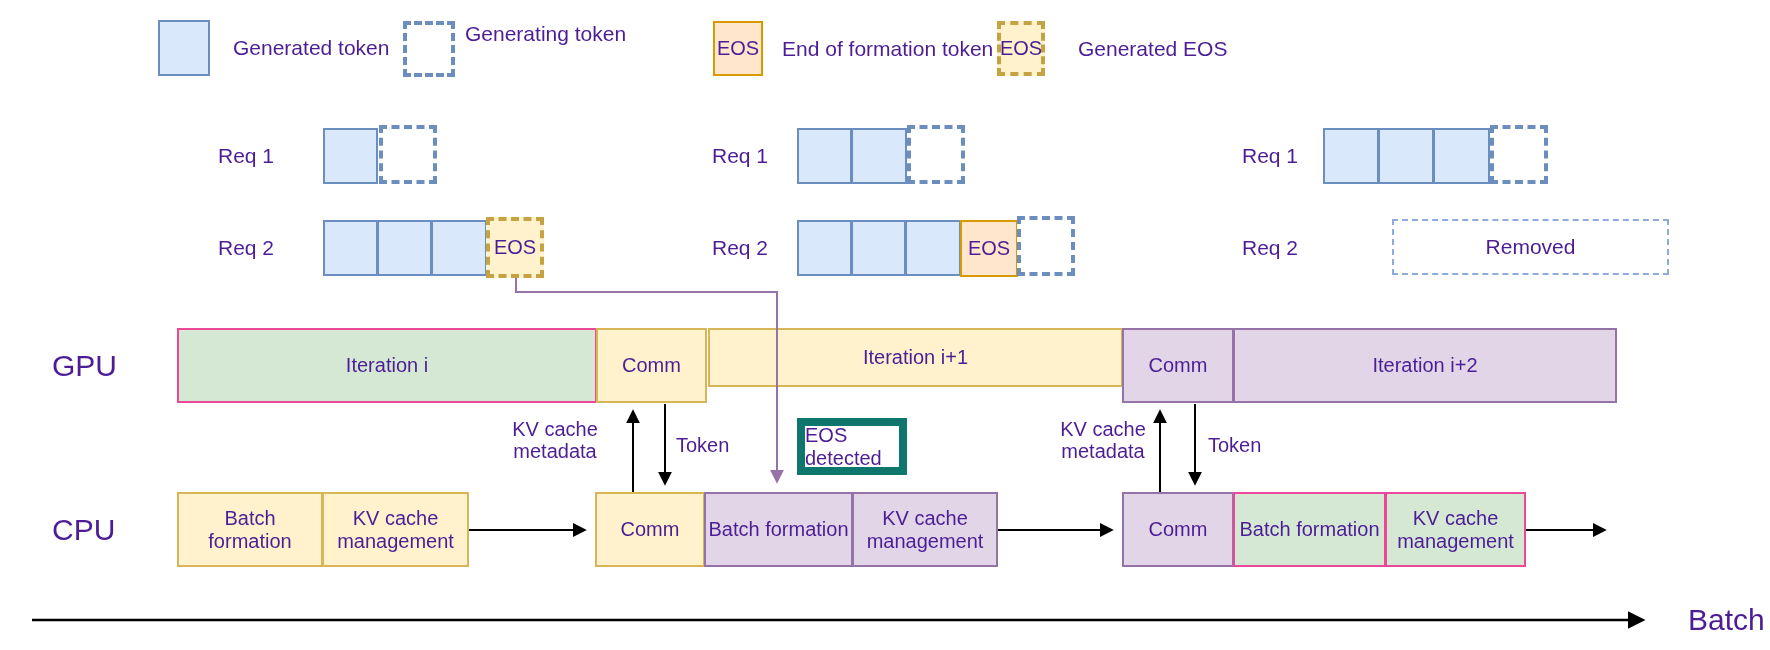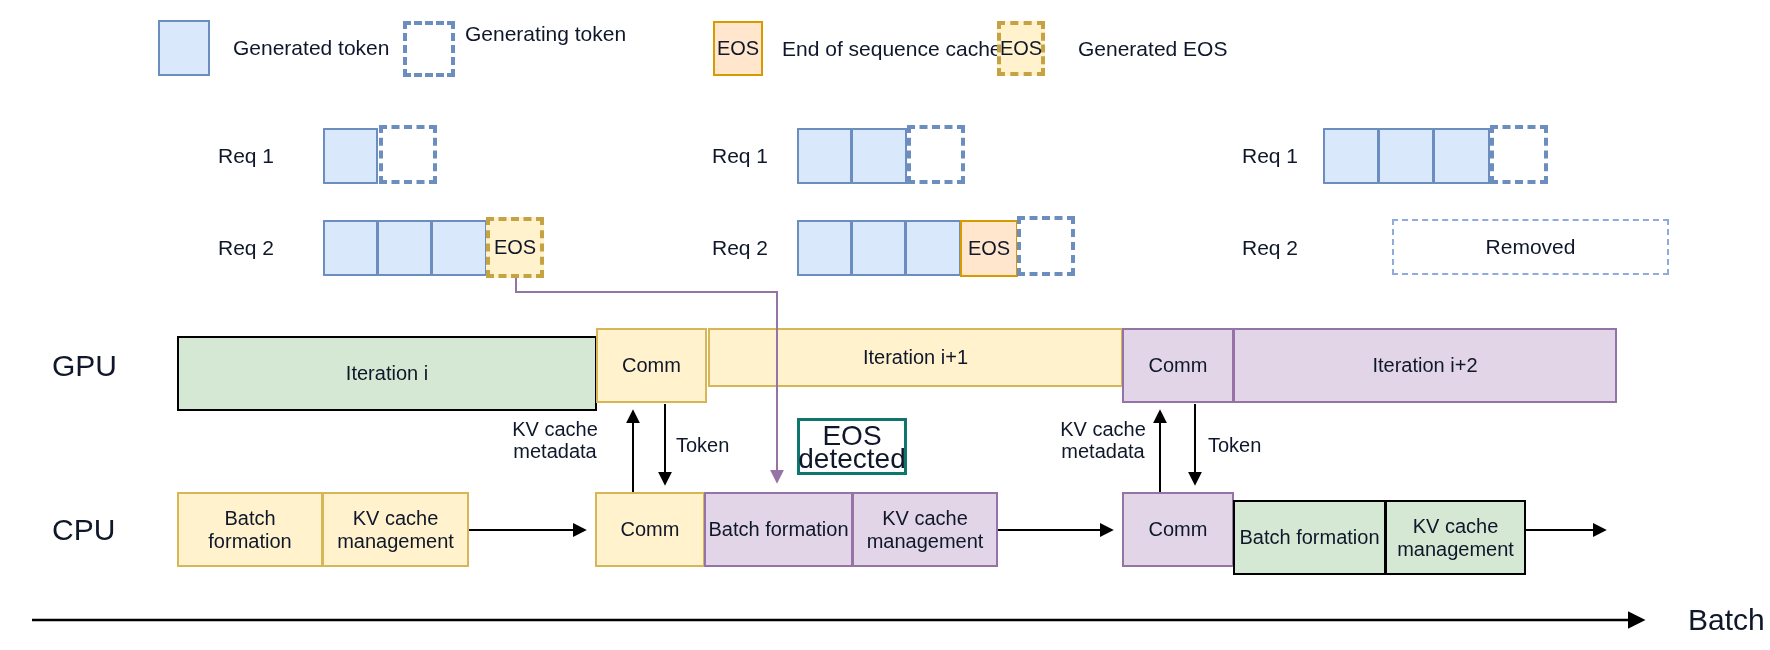--- a/index.html
+++ b/index.html
@@ -1,49 +1,49 @@
 <!DOCTYPE html>
 <html><head>
 <meta charset="utf-8">
 <style>
   html,body{margin:0;padding:0;background:#fff;}
   .canvas{position:relative;width:1770px;height:650px;background:#fff;overflow:hidden;
-          font-family:"Liberation Sans", sans-serif;color:#0f172a;}
+          font-family:"Liberation Sans", sans-serif;color:#4c1d95;}
   .lbl{position:absolute;display:flex;align-items:center;font-size:21px;white-space:nowrap;}
   .big{font-size:30px;}
   .tok{position:absolute;box-sizing:border-box;}
   .tok.filled{background:#dae8fc;border:2px solid #6c8ebf;}
   .tok.dashedb{background:#fff;border:4px dashed #6c8ebf;}
   .tok.eos{background:#ffe6cc;border:2px solid #d79b00;display:flex;align-items:center;justify-content:center;font-size:20px;}
   .tok.eosgen{background:#fff2cc;border:4px dashed #c5a343;display:flex;align-items:center;justify-content:center;font-size:20px;}
   .seg{position:absolute;box-sizing:border-box;display:flex;align-items:center;justify-content:center;
        text-align:center;font-size:20px;line-height:23px;padding:2px;}
-  .seg.green{background:#d5e8d4;border:2px solid #000000;margin-top:8px;}
+  .seg.green{background:#d5e8d4;border:2px solid #ec4899;}
   .seg.yellow{background:#fff2cc;border:2px solid #d6b656;}
   .seg.purple{background:#e1d5e7;border:2px solid #9673a6;}
   .ann{position:absolute;font-size:20px;line-height:22px;text-align:center;}
-  .annbox{position:absolute;box-sizing:border-box;background:#fff;border:3px solid #0f766e;
-          display:flex;align-items:center;justify-content:center;text-align:center;font-size:28px;line-height:23px;}
+  .annbox{position:absolute;box-sizing:border-box;background:#fff;border:8px solid #0f766e;
+          display:flex;align-items:center;justify-content:center;text-align:left;font-size:20px;line-height:23px;}
   .removed{position:absolute;box-sizing:border-box;background:#fff;border:2px dashed #8faadc;
            display:flex;align-items:center;justify-content:center;font-size:21px;}
   svg.overlay{position:absolute;left:0;top:0;z-index:5;pointer-events:none;}
 </style>
 </head>
 <body>
 
 <div class="canvas">
 
   <div class="tok filled" style="left:158px;top:20px;width:52px;height:56px;"></div>
   <div class="lbl" style="left:233px;top:20px;height:56px;">Generated token</div>
 
   <div class="tok dashedb" style="left:403px;top:21px;width:52px;height:56px;"></div>
   <div class="lbl" style="left:465px;top:6px;height:56px;">Generating token</div>
 
   <div class="tok eos" style="left:713px;top:21px;width:50px;height:55px;">EOS</div>
-  <div class="lbl" style="left:782px;top:21px;height:55px;">End of sequence cache</div>
+  <div class="lbl" style="left:782px;top:21px;height:55px;">End of formation token</div>
 
   <div class="tok eosgen" style="left:997px;top:21px;width:48px;height:55px;">EOS</div>
   <div class="lbl" style="left:1078px;top:21px;height:55px;">Generated EOS</div>
 
   <div class="lbl" style="left:218px;top:128px;height:56px;">Req 1</div>
   <div class="tok filled" style="left:323px;top:128px;width:55px;height:56px;"></div>
   <div class="tok dashedb" style="left:379px;top:125px;width:58px;height:59px;"></div>
 
   <div class="lbl" style="left:218px;top:220px;height:56px;">Req 2</div>
   <div class="tok filled" style="left:323px;top:220px;width:55px;height:56px;"></div>

